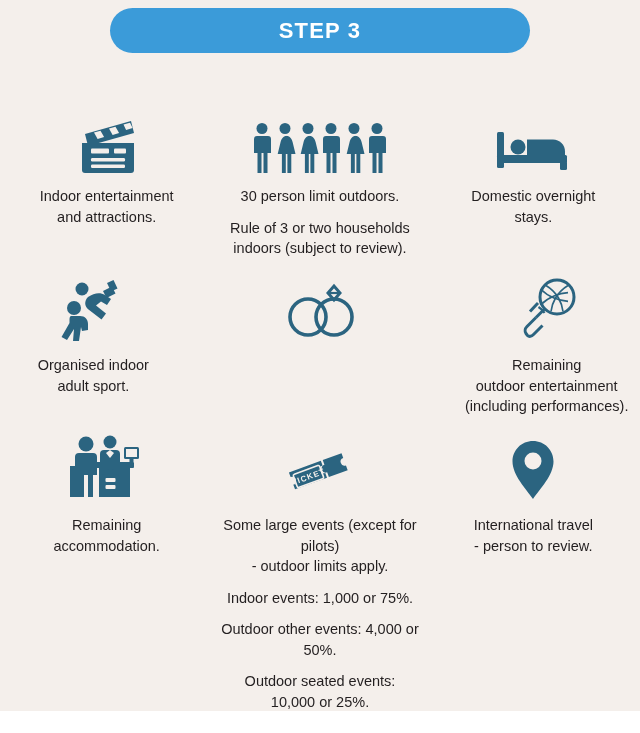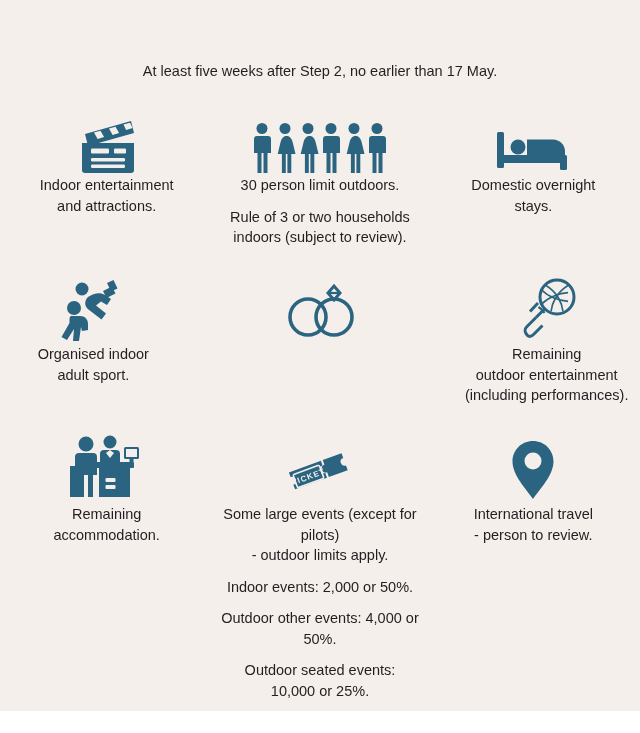--- a/index.html
+++ b/index.html
@@ -71,42 +71,44 @@
     flex-direction: column;
     align-items: center;
   }
   .icon-box {
     height: 66px;
     display: flex;
     align-items: flex-end;
     justify-content: center;
   }
   .caption {
-    margin-top: 1px;
+    margin-top: 12px;
     text-align: center;
     font-size: 14.5px;
     line-height: 1.42;
     color: #231f20;
   }
   .caption p {
     margin: 0;
   }
   .caption p + p {
     margin-top: 11px;
   }
   svg { display: block; }
 </style>
 </head>
 <body>
 
 <div id="page">
   <div id="canvas">
 
-
-    <div id="subtitle">At least five weeks after Step 2, no earlier than 17 May.</div>
+    <div id="step-banner">
+      <span class="banner-text">STEP 3</span>
+    </div>
+
 
     <div class="grid-row" id="row-1">
 
       <div class="cell">
         <div class="icon-box">
           <svg width="72" height="62" viewBox="0 0 72 62">
             <g fill="#2b6480">
               <path d="M14 22 L60 9 L63 21 L17 34 Z"></path>
               <path d="M11 31 h52 v27 a3 3 0 0 1 -3 3 h-46 a3 3 0 0 1 -3 -3 Z"></path>
             </g>
@@ -296,21 +298,21 @@
               <path d="M10 13 h34 v5 a4 4 0 0 0 0 8 v5 h-34 v-5 a4 4 0 0 0 0 -8 Z" fill="#2b6480"></path>
               <path d="M46 13 h20 v5 a4 4 0 0 0 0 8 v5 h-20 v-5 a4 4 0 0 1 0 -8 Z" fill="#2b6480"></path>
               <rect x="13" y="16.5" width="28" height="14" rx="1.5" fill="none" stroke="#f4efeb" stroke-width="1.6"></rect>
               <text x="27" y="26.5" fill="#f4efeb" font-family="'Liberation Sans', sans-serif" font-size="8" font-weight="bold" letter-spacing="1" text-anchor="middle">TICKET</text>
             </g>
           </svg>
         </div>
         <div class="caption">
           <p style="white-space: pre-line;">Some large events (except for pilots)
 - outdoor limits apply.</p>
-          <p style="white-space: pre-line;">Indoor events: 2,000 or 50%.</p>
+          <p style="white-space: pre-line;">Indoor events: 1,000 or 75%.</p>
           <p style="white-space: pre-line;">Outdoor other events: 4,000 or 50%.</p>
           <p style="white-space: pre-line;">Outdoor seated events:
 10,000 or 25%.</p>
         </div>
       </div>
 
       <div class="cell">
         <div class="icon-box">
           <svg width="54" height="66" viewBox="0 0 54 66">
             <path d="M27 4 C15.5 4 6.5 13 6.5 24.5 C6.5 38 20 52 27 62 C34 52 47.5 38 47.5 24.5 C47.5 13 38.5 4 27 4 Z" fill="#2b6480"></path>

